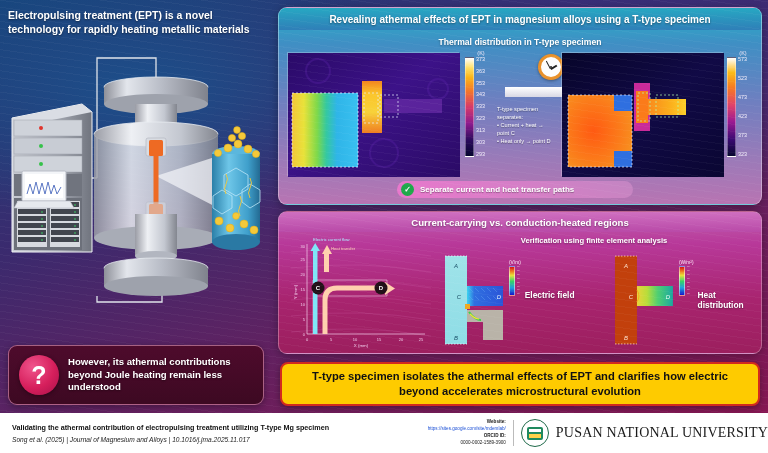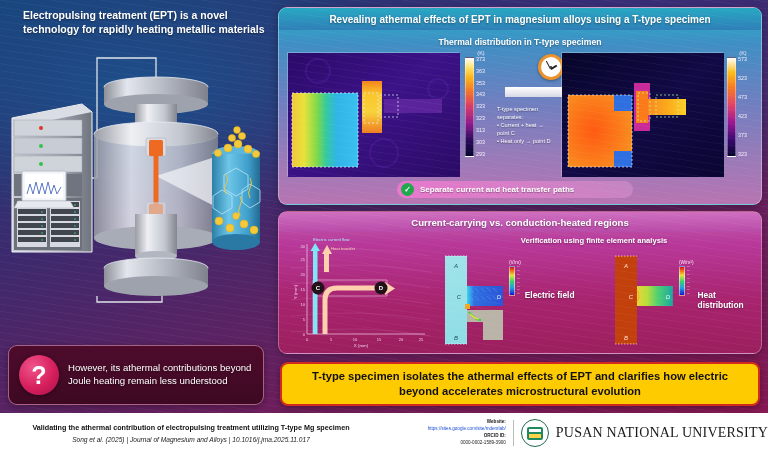--- a/index.html
+++ b/index.html
@@ -22,42 +22,42 @@
   .poster::after{
     content:"";
     position:absolute; inset:0;
     background:repeating-linear-gradient(8deg, rgba(255,255,255,.035) 0 1px, rgba(255,255,255,0) 1px 7px);
     pointer-events:none;
   }
 
   
   .left-col{ position:absolute; left:0; top:0; width:272px; height:413px; z-index:5;}
   .lead-text{
-    position:absolute; left:23px; top:8px; width:252px;
+    position:absolute; left:8px; top:8px; width:252px;
     color:#ffffff; font-size:10.5px; font-weight:bold; line-height:1.35;
     text-shadow:0 1px 2px rgba(0,0,0,.45);
   }
   .apparatus{ position:absolute; left:4px; top:56px; width:266px; height:282px;}
 
   .question-card{
     position:absolute; left:8px; top:345px; width:256px; height:60px;
     background:linear-gradient(180deg,#4e0b2c 0%, #3d0922 100%);
     border:1px solid rgba(255,170,210,.55);
     border-radius:9px;
     box-shadow:0 2px 7px rgba(0,0,0,.35);
     display:flex; align-items:center; gap:9px; padding:0 10px;
   }
   .qmark{
     flex:0 0 auto; width:40px;height:40px;border-radius:50%;
     background:radial-gradient(circle at 35% 30%, #f0548c 0%, #d61f5c 55%, #a8104a 100%);
     color:#fff;font-size:25px;font-weight:bold;
     display:flex;align-items:center;justify-content:center;
     box-shadow:0 1px 4px rgba(0,0,0,.4);
   }
-  .qtext{ color:#fff;font-size:9.6px;font-weight:normal;line-height:1.32; text-shadow:0 1px 2px rgba(0,0,0,.4);}
+  .qtext{ color:#fff;font-size:9.6px;font-weight:bold;line-height:1.32; text-shadow:0 1px 2px rgba(0,0,0,.4);}
 
   
   .panel{
     position:absolute;
     border-radius:9px;
     overflow:hidden;
     box-shadow:0 2px 9px rgba(0,0,0,.3);
   }
   .panel-top{
     left:278px; top:7px; width:484px; height:198px;
@@ -168,21 +168,21 @@
     background:#fecb00; border:2px solid #d32a1e; border-radius:8px;
     display:flex; align-items:center; justify-content:center; text-align:center;
     box-shadow:0 2px 7px rgba(0,0,0,.35);
     z-index:30;
   }
   .banner span{ color:#111; font-size:11.2px;font-weight:bold; line-height:1.3; padding:0 10px;}
 
   
   .footer{ position:absolute; left:0;bottom:0;width:768px;height:40px; background:#fff; z-index:45;
     display:flex; align-items:center; }
-  .f-left{ padding-left:12px; width:370px;text-align:center;}
+  .f-left{ padding-left:12px; width:370px;}
   .f-title{ color:#111;font-size:7.2px;font-weight:bold;line-height:1.35;}
   .f-cite{ color:#222;font-size:6.6px;font-style:italic;margin-top:3px;}
   .f-right{ margin-left:auto; display:flex;align-items:center;gap:7px;padding-right:0;}
   .f-web{ text-align:right; font-size:4.6px; color:#222; line-height:1.5;}
   .f-web b{ font-weight:bold;}
   .f-web a{ color:#1a4fd6; text-decoration:none;}
   .f-div{ width:1px;height:26px;background:#bbb;}
   .seal{
     width:28px;height:28px;border-radius:50%;
     border:1.6px solid #1f6a4a; background:#fff;

